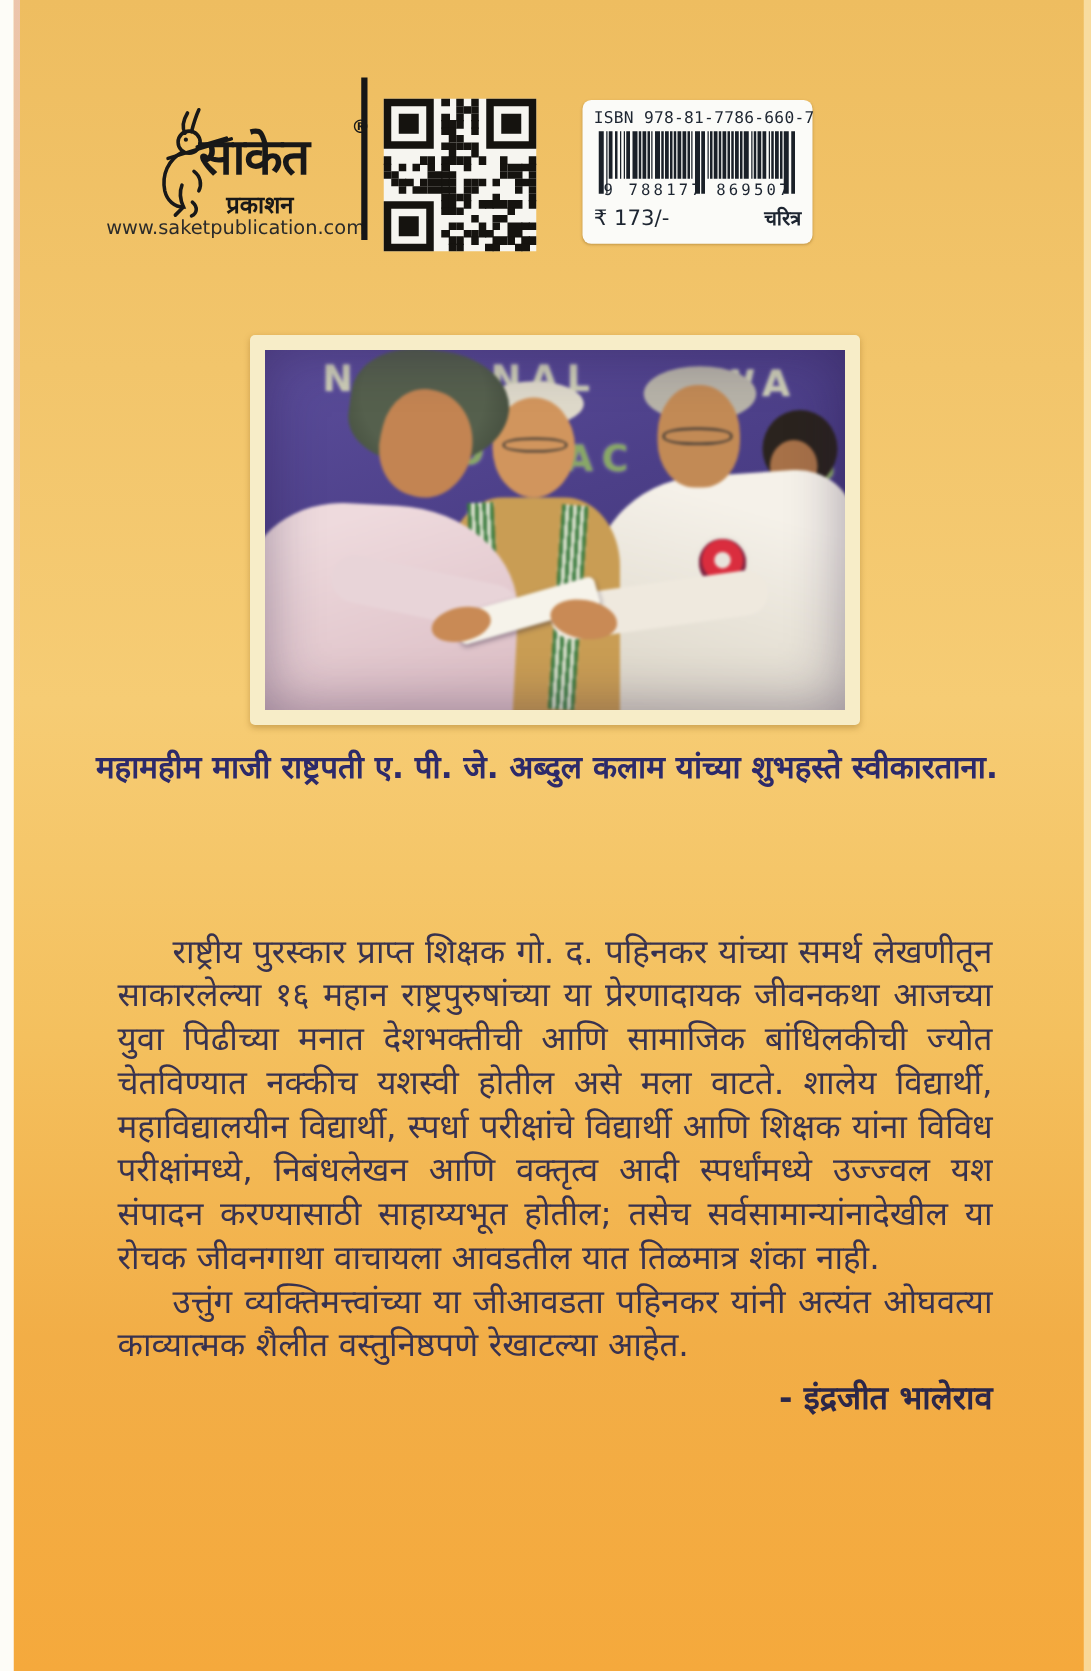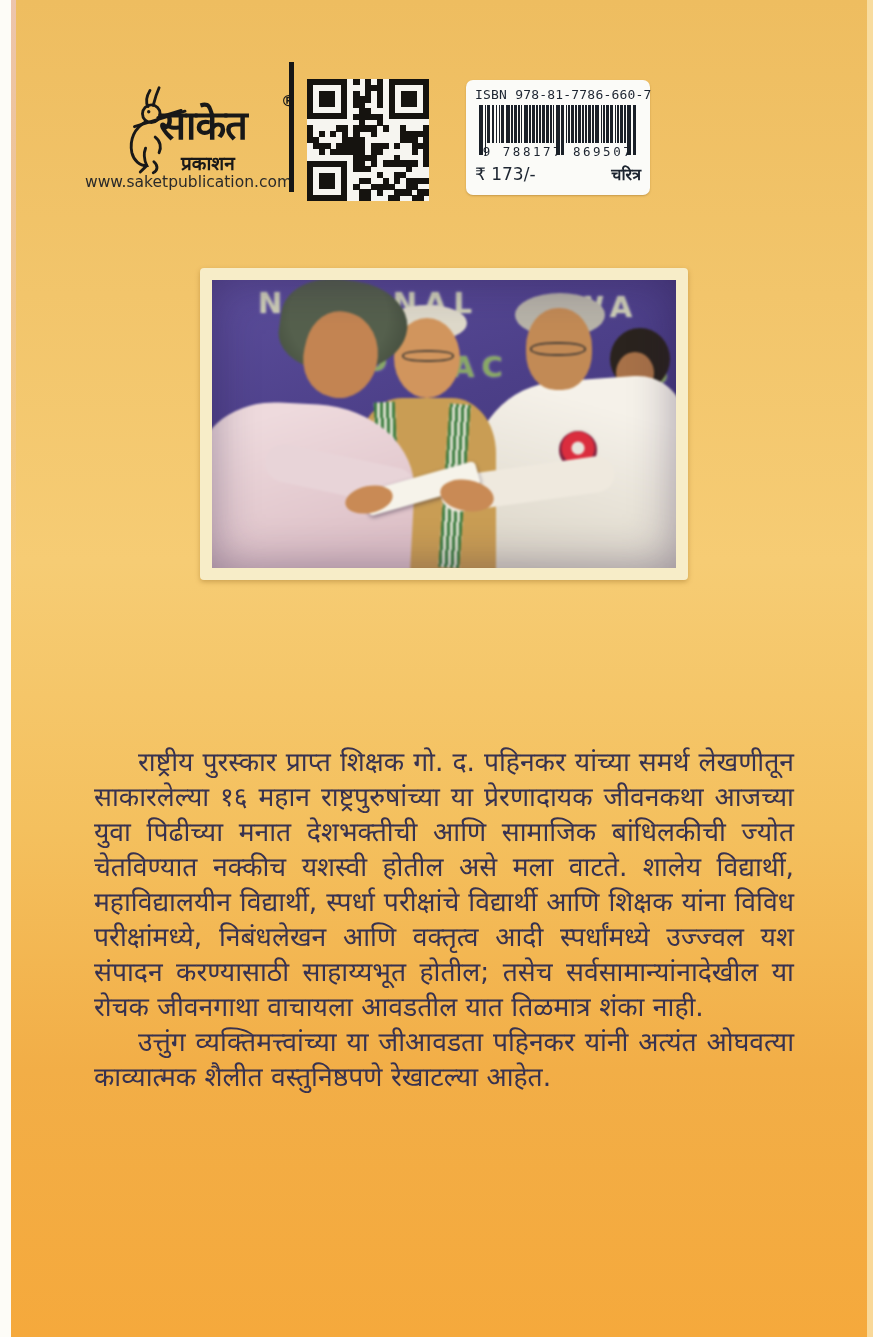--- a/index.html
+++ b/index.html
@@ -355,19 +355,21 @@
         <div class="p-arm-kalam"></div>
         <div class="p-scroll"></div>
         <div class="p-hand p-hand-l"></div>
         <div class="p-hand p-hand-r"></div>
       </div>
       <div class="photo-vignette"></div>
     </div>
   </div>
 
   <div class="caption">
+    <div>महामहीम माजी राष्ट्रपती ए. पी. जे. अब्दुल कलाम यांच्या शुभहस्ते स्वीकारताना.</div>
   </div>
 
   <div class="blurb">
     <p>राष्ट्रीय पुरस्कार प्राप्त शिक्षक गो. द. पहिनकर यांच्या समर्थ लेखणीतून साकारलेल्या १६ महान राष्ट्रपुरुषांच्या या प्रेरणादायक जीवनकथा आजच्या युवा पिढीच्या मनात देशभक्तीची आणि सामाजिक बांधिलकीची ज्योत चेतविण्यात नक्कीच यशस्वी होतील असे मला वाटते. शालेय विद्यार्थी, महाविद्यालयीन विद्यार्थी, स्पर्धा परीक्षांचे विद्यार्थी आणि शिक्षक यांना विविध परीक्षांमध्ये, निबंधलेखन आणि वक्तृत्व आदी स्पर्धांमध्ये उज्ज्वल यश संपादन करण्यासाठी साहाय्यभूत होतील; तसेच सर्वसामान्यांनादेखील या रोचक जीवनगाथा वाचायला आवडतील यात तिळमात्र शंका नाही.</p>
     <p>उत्तुंग व्यक्तिमत्त्वांच्या या जीआवडता पहिनकर यांनी अत्यंत ओघवत्या काव्यात्मक शैलीत वस्तुनिष्ठपणे रेखाटल्या आहेत.</p>
+    <div class="attribution">- इंद्रजीत भालेराव</div>
   </div>
 </div>
 
 </body></html>

